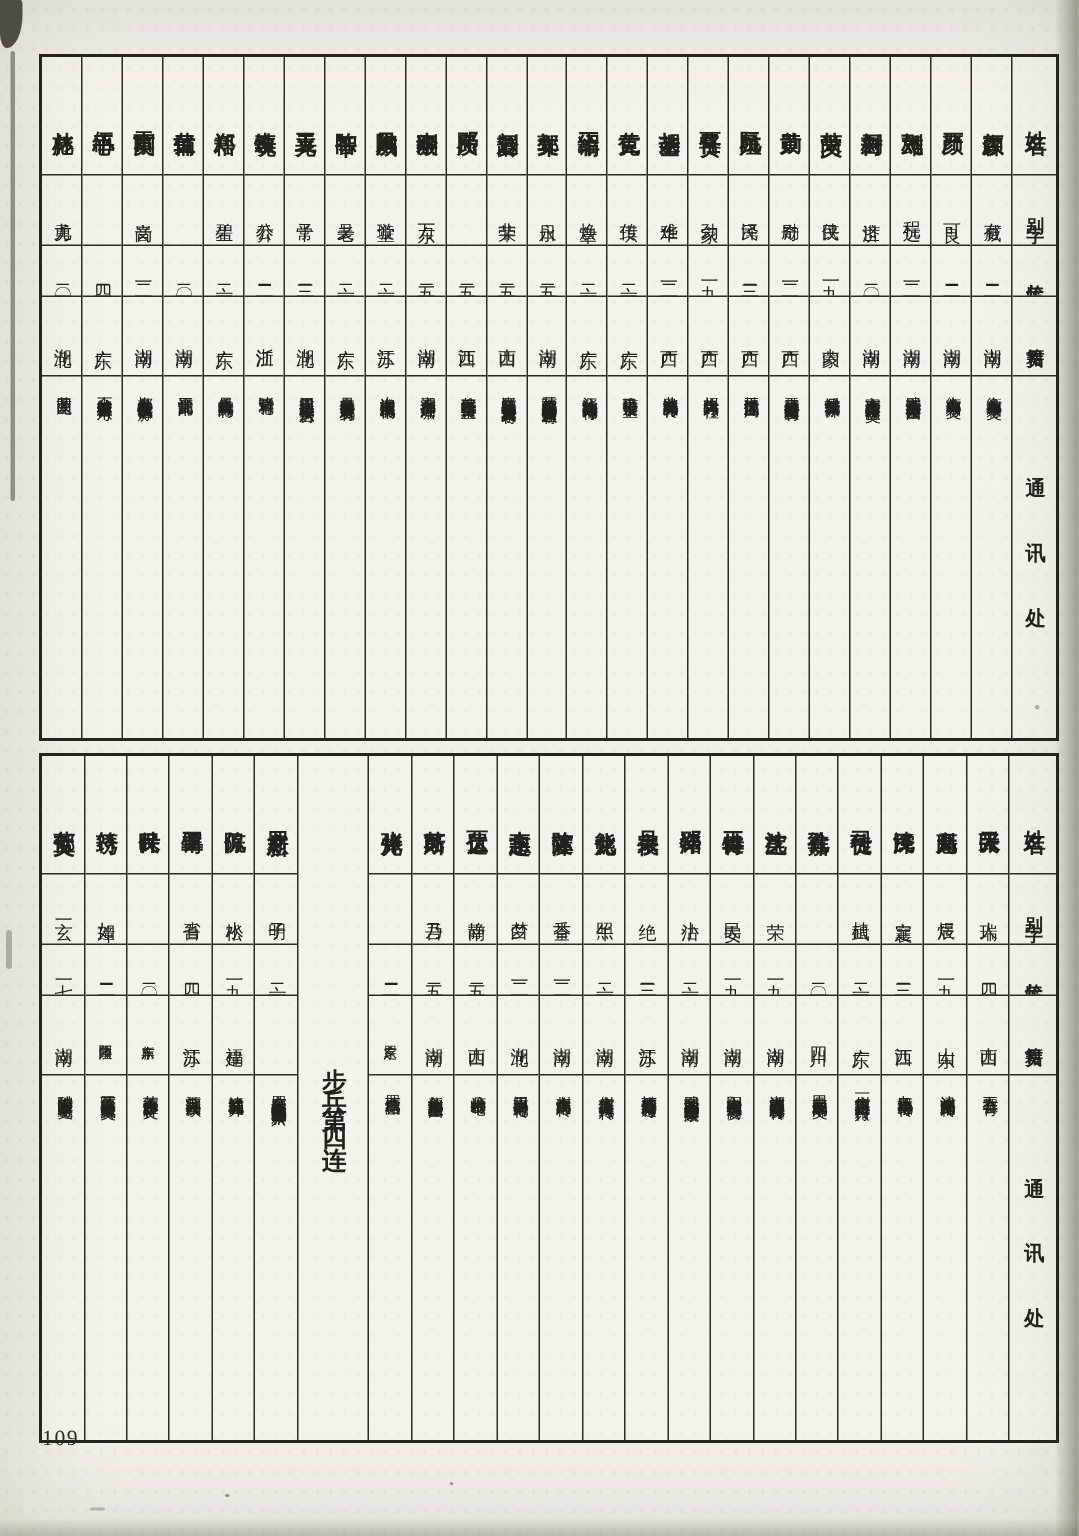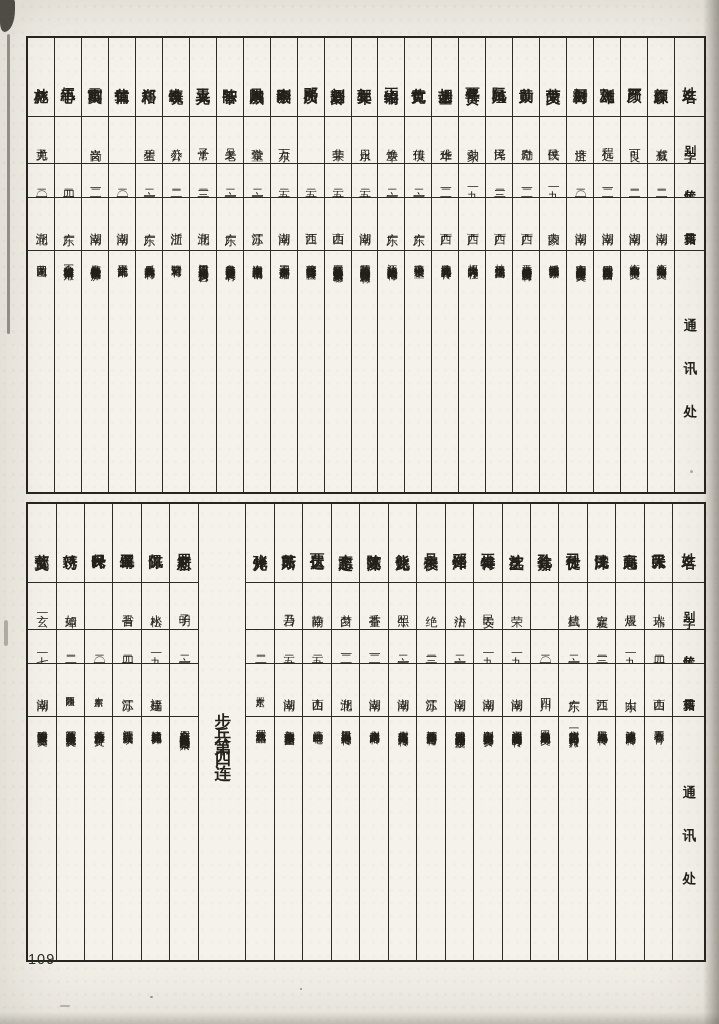--- a/index.html
+++ b/index.html
@@ -68,21 +68,21 @@
   .header-col .cell.age .vtext{letter-spacing:.12em;}
   .header-col .cell.byname .vtext{letter-spacing:.45em;}
   .header-col .cell.address .vtext{letter-spacing:3.2em;font-size:13.5px;line-height:1.1;}
   .header-col .cell.address{align-items:center;padding-top:0;}
 
   .divider-text{font-size:16.5px;font-weight:700;letter-spacing:.8em;}
 
   .page-number{
     position:absolute;left:28px;top:951px;
     font-size:14.5px;color:#2c2a25;letter-spacing:1px;
-    font-family:Liberation Sans, sans-serif;
+    font-family:Liberation Serif, serif;
   }
 </style>
 </head>
 <body>
 
 <div class="page">
 
   <div class="blob-topleft"></div>
   <div class="edge-line-left"></div>
   <div class="edge-smudge-left"></div>

